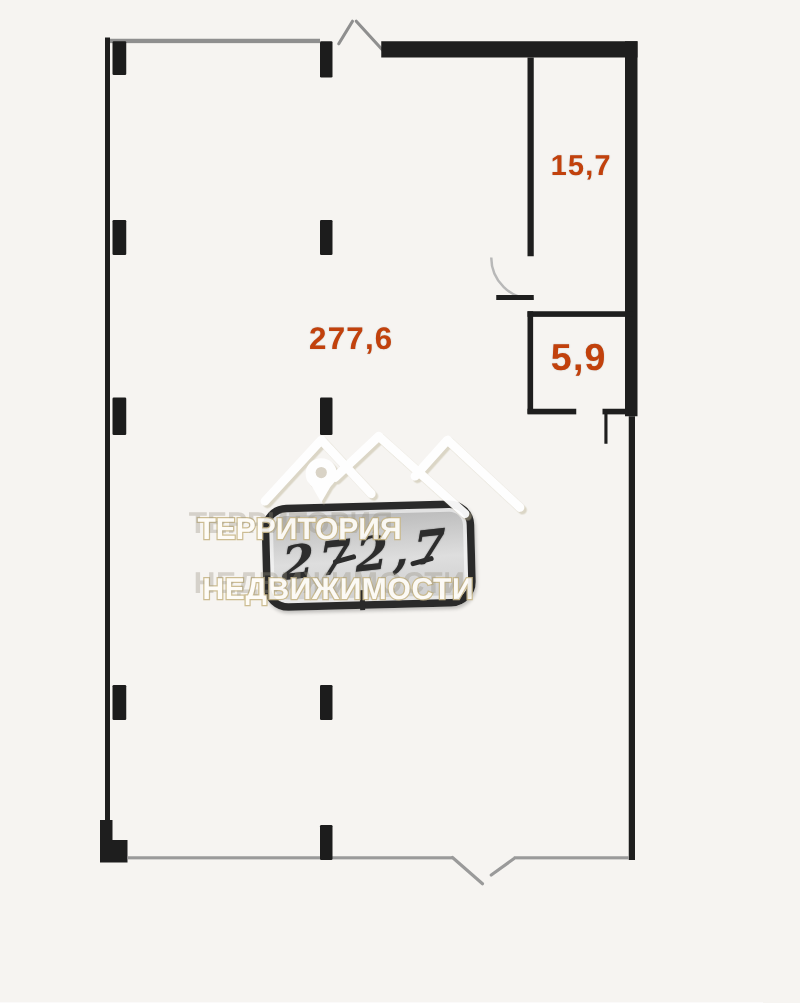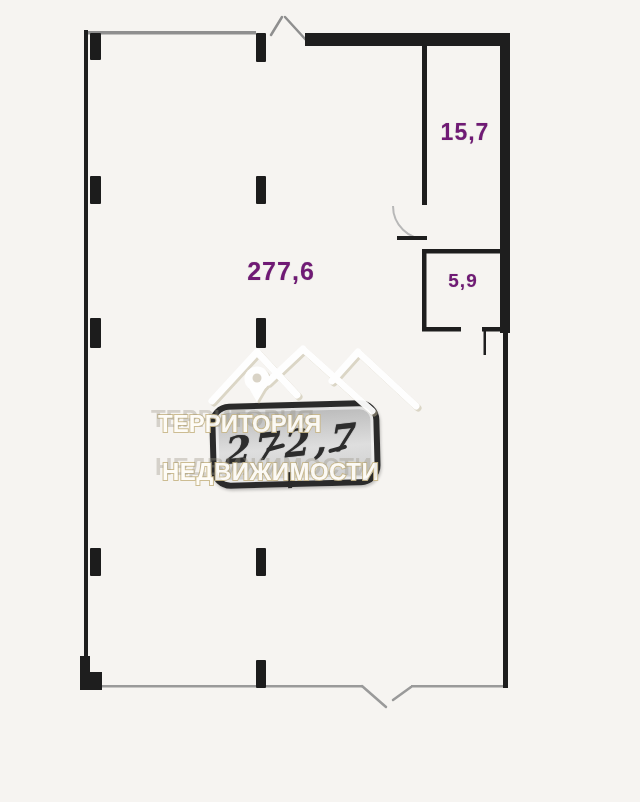--- a/index.html
+++ b/index.html
@@ -6,27 +6,27 @@
   .canvas{
     position:relative;
     width:640px;height:802px;
     background:#f6f4f1;
     overflow:hidden;
     font-family:"Liberation Sans", sans-serif;
   }
   .plan-svg{position:absolute;left:0;top:0;z-index:1;}
   .room-label{
     position:absolute;z-index:2;
-    color:#701a75;font-weight:700;text-align:center;
+    color:#c2410c;font-weight:700;text-align:center;
     letter-spacing:1px;
     text-shadow:0 0 1px rgba(60,60,60,.35);
   }
   .label-main{left:221px;top:257px;width:120px;font-size:25px;}
   .label-157{left:424px;top:119px;width:82px;font-size:23px;}
-  .label-59{left:427px;top:270px;width:72px;font-size:19px;}
+  .label-59{left:427px;top:270px;width:72px;font-size:30px;}
 
   .badge{
     position:absolute;z-index:3;
     left:210px;top:402px;width:170px;height:85px;
     box-sizing:border-box;
     border:6px solid #2a2a2a;border-radius:20px;
     background:linear-gradient(178deg,#b7b7b7 0%,#dedede 55%,#cdcdcd 100%);
     box-shadow:inset 0 0 0 3px rgba(255,255,255,.55), 1px 2px 3px rgba(0,0,0,.22);
     transform:rotate(-1.5deg);
   }

